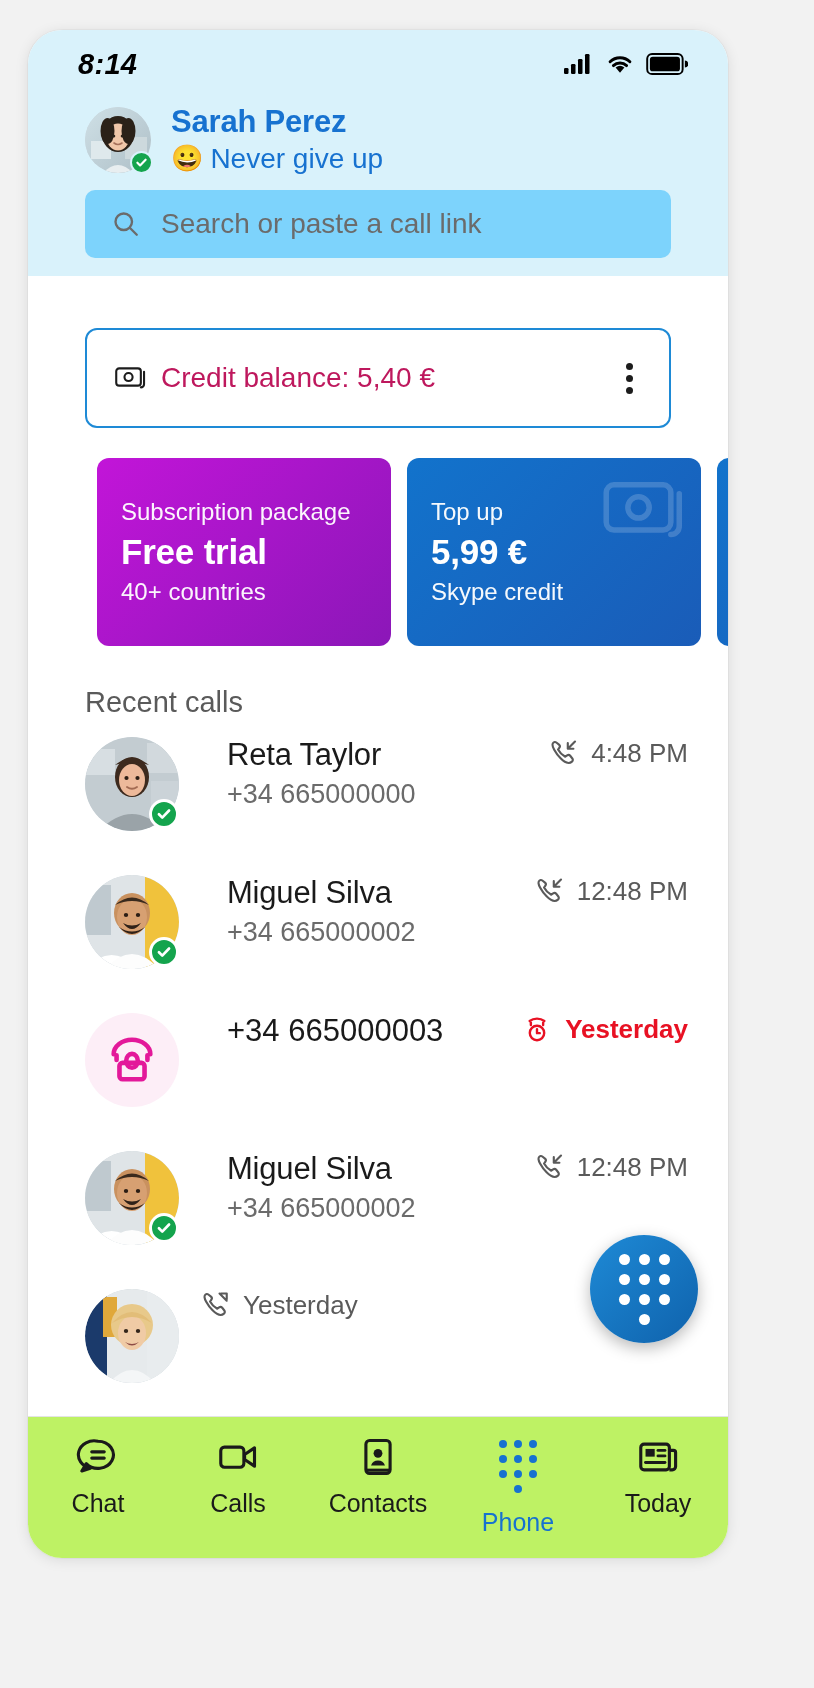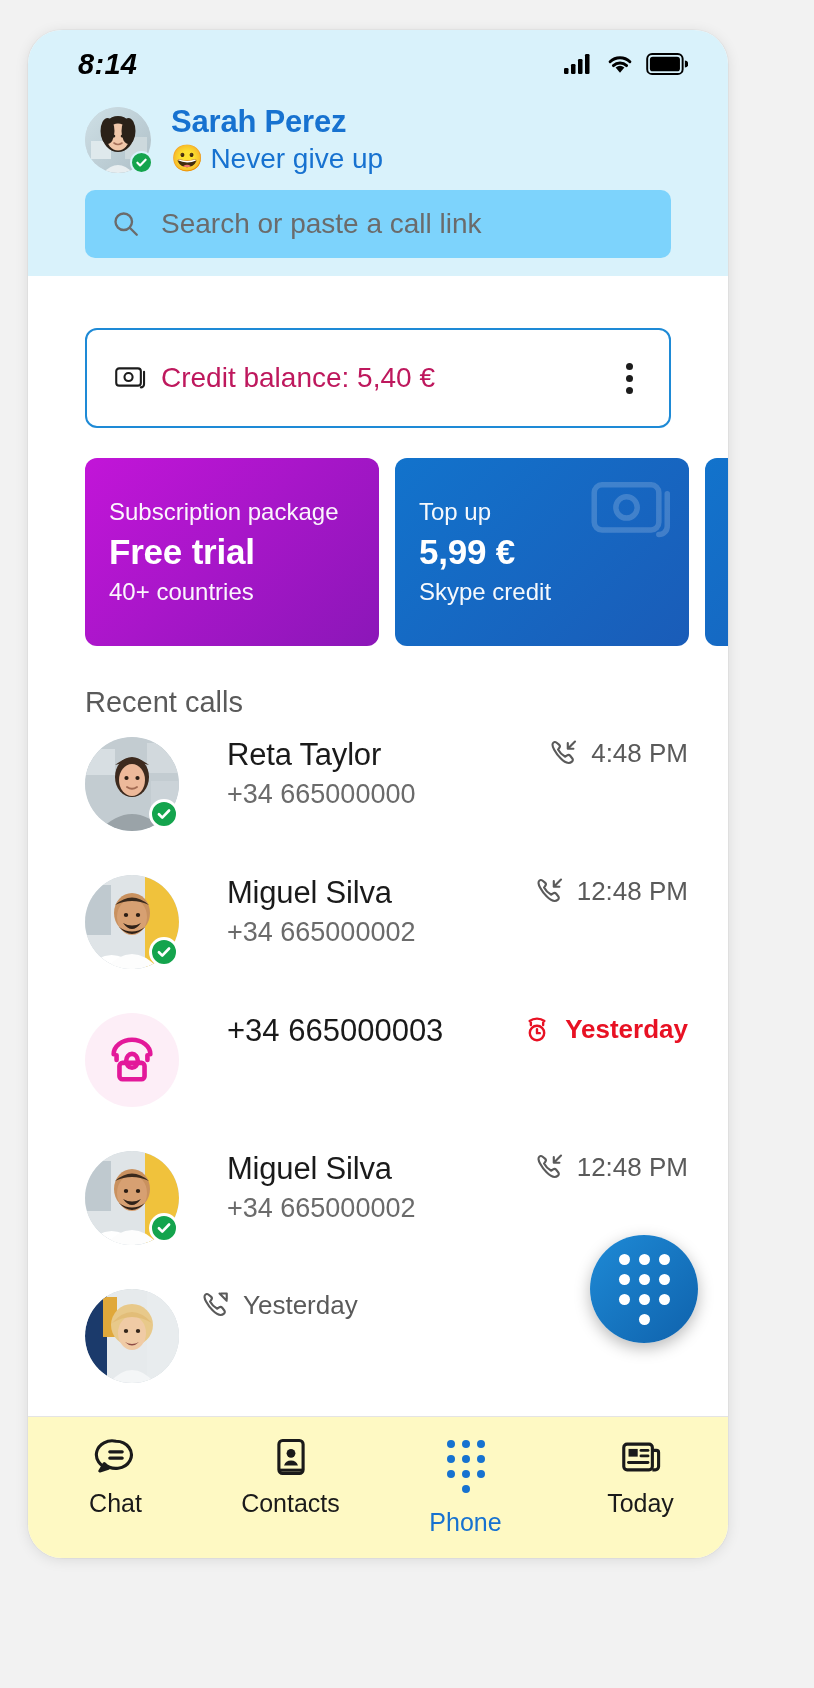--- a/index.html
+++ b/index.html
@@ -166,20 +166,21 @@
     padding: 24px 24px;
     color: #fff;
     position: relative;
     overflow: hidden;
     display: flex;
     flex-direction: column;
     justify-content: center;
   }
   .promo-card.purple {
     background: linear-gradient(135deg, #c215d8 0%, #8b17b8 100%);
+    margin-left: 12px;
   }
   .promo-card.blue {
     background: linear-gradient(135deg, #1273cc 0%, #1a5cb8 100%);
   }
   .promo-kicker {
     font-size: 24px;
     font-weight: normal;
     opacity: 0.96;
   }
   .promo-headline {
@@ -310,21 +311,21 @@
     grid-column: 2;
   }
 
   
   .tabbar {
     position: absolute;
     left: 0;
     right: 0;
     bottom: 0;
     height: 142px;
-    background: #fef9c3;
+    background: #bef264;
     border-top: 1px solid #e4e4e4;
     display: flex;
     align-items: flex-start;
     padding-top: 18px;
   }
   .tab {
     flex: 1 1 0;
     display: flex;
     flex-direction: column;
     align-items: center;
@@ -690,20 +691,27 @@
 
     <div class="tab">
       <svg width="44" height="44" viewBox="0 0 24 24">
         <path d="M12 3.4 a8.4 7.4 0 1 1 -6.4 12.2 l-2.4 4 l4.6 -1.5 A8.4 7.4 0 0 1 12 3.4 Z" fill="none" stroke="#1a1a1a" stroke-width="1.7" stroke-linejoin="round"></path>
         <line x1="8.6" y1="9.2" x2="15.4" y2="9.2" stroke="#1a1a1a" stroke-width="1.7" stroke-linecap="round"></line>
         <line x1="8.6" y1="12.6" x2="15.4" y2="12.6" stroke="#1a1a1a" stroke-width="1.7" stroke-linecap="round"></line>
       </svg>
       <span class="tab-label">Chat</span>
     </div>
 
+    <div class="tab">
+      <svg width="44" height="44" viewBox="0 0 24 24">
+        <rect x="2.6" y="6.6" width="12.6" height="11" rx="2" fill="none" stroke="#1a1a1a" stroke-width="1.7"></rect>
+        <path d="M15.6 10.6 L21 7 v10 l-5.4 -3.6 Z" fill="none" stroke="#1a1a1a" stroke-width="1.7" stroke-linejoin="round"></path>
+      </svg>
+      <span class="tab-label">Calls</span>
+    </div>
 
     <div class="tab">
       <svg width="44" height="44" viewBox="0 0 24 24">
         <rect x="5.4" y="3" width="13.2" height="18" rx="2" fill="none" stroke="#1a1a1a" stroke-width="1.7"></rect>
         <circle cx="12" cy="10" r="2.4" fill="#1a1a1a"></circle>
         <path d="M8.2 16.6 a4 4 0 0 1 7.6 0" fill="#1a1a1a"></path>
         <line x1="5.8" y1="19.2" x2="18.2" y2="19.2" stroke="#1a1a1a" stroke-width="1.7"></line>
       </svg>
       <span class="tab-label">Contacts</span>
     </div>

